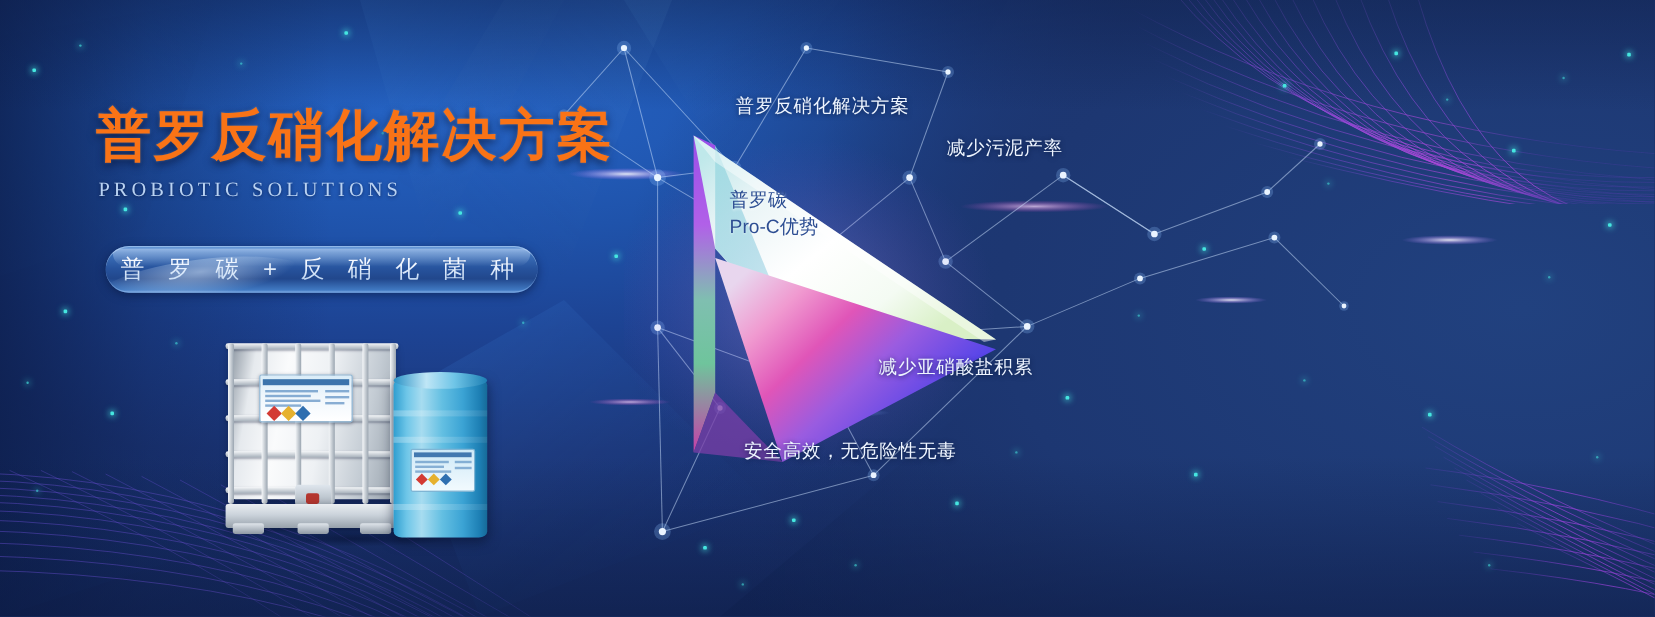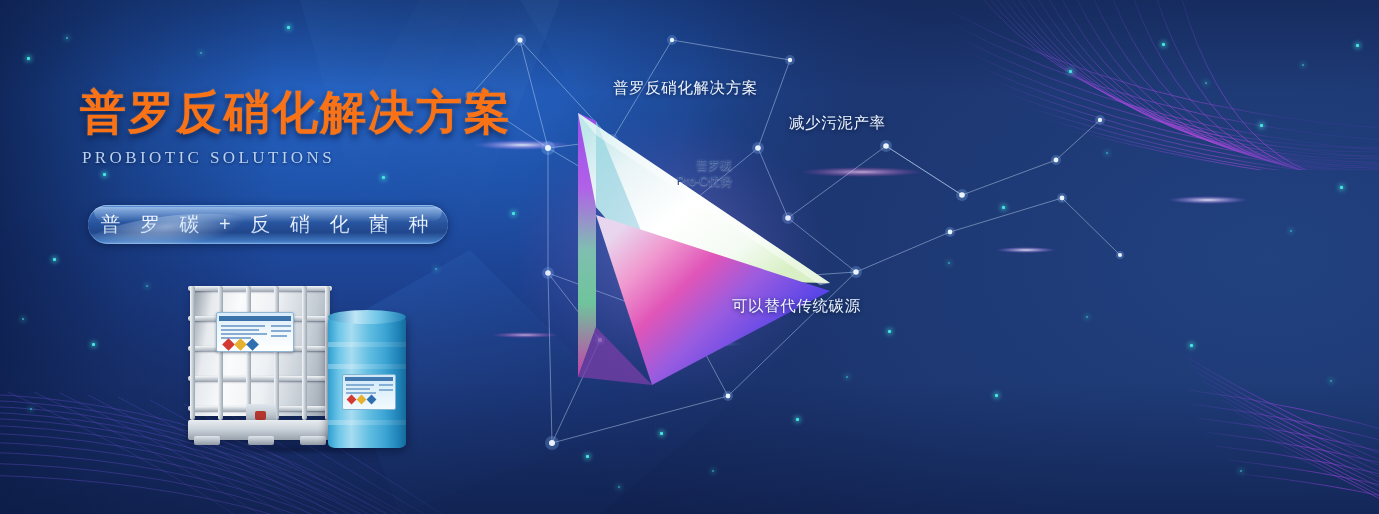--- a/index.html
+++ b/index.html
@@ -87,21 +87,21 @@
     text-shadow:none;
     white-space:nowrap;
   }
 
   
   .mlabel{
     position:absolute;color:#eef5ff;font-size:15.5px;letter-spacing:.6px;
     text-shadow:0 1px 4px rgba(8,22,58,.8);white-space:nowrap;
   }
   .core-label{
-    position:absolute;color:#2d4e93;font-size:12px;line-height:1.35;text-align:right;
+    position:absolute;color:#2d4e93;font-size:16px;line-height:1.35;text-align:left;
     white-space:nowrap;text-shadow:0 1px 2px rgba(255,255,255,.55);
   }
 
   
   .products{position:absolute;left:178px;top:272px;width:230px;height:190px;}
   .tote{position:absolute;left:8px;top:10px;width:148px;height:158px;}
   .tote-body{
     position:absolute;left:6px;top:8px;width:136px;height:126px;border-radius:4px;
     background:linear-gradient(100deg,#8d97a2 0%,#e6eaee 14%,#fafbfc 32%,#eef1f4 55%,#c4ccd4 80%,#9aa4ae 100%);
     box-shadow:0 2px 8px rgba(5,14,40,.5);
@@ -502,21 +502,22 @@
     <polygon points="58,18 310,188 300,190 76,40" fill="#ffffff" opacity=".45"></polygon>
   </svg>
 
   <div class="core-label" style="left:608px;top:157px;width:124px;">
     <span>普罗碳</span><br>
     <span>Pro-C优势</span>
   </div>
 
   <div class="mlabel" style="left:613px;top:78px;">普罗反硝化解决方案</div>
   <div class="mlabel" style="left:745px;top:113px;margin-left:44px;">减少污泥产率</div>
-  <div class="mlabel" style="left:732px;top:296px;">可以替代传统碳源</div>
+  <div class="mlabel" style="left:732px;top:296px;">减少亚硝酸盐积累</div>
+  <div class="mlabel" style="left:620px;top:366px;">安全高效，无危险性无毒</div>
 
   <div class="headline">普罗反硝化解决方案</div>
   <div class="subline">PROBIOTIC SOLUTIONS</div>
 
   <div class="pill">
     <div class="pill-text">普 罗 碳  +  反 硝 化 菌 种</div>
   </div>
 
   <div class="products">
     <div class="shadow"></div>

